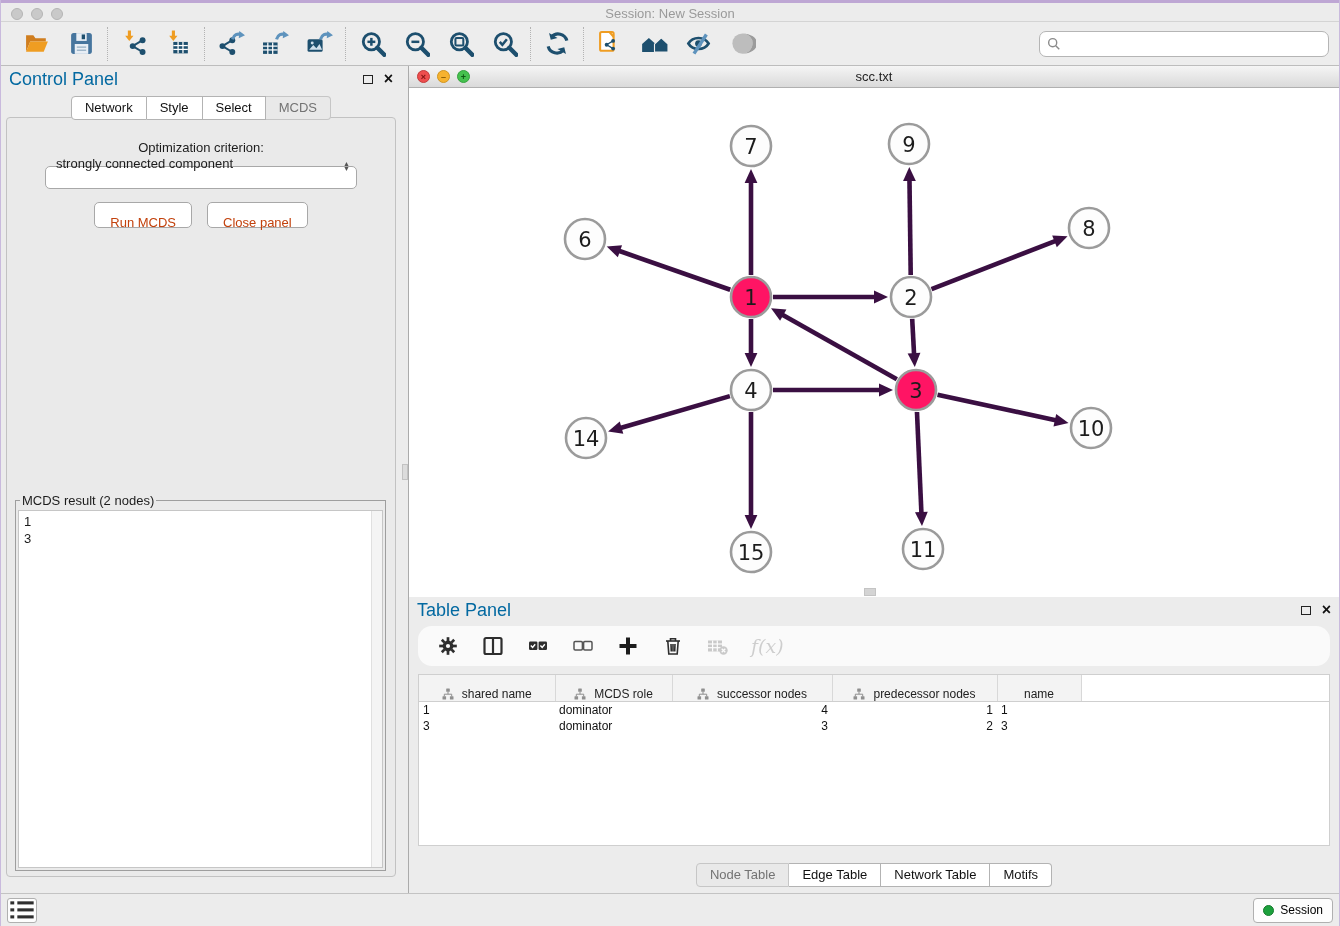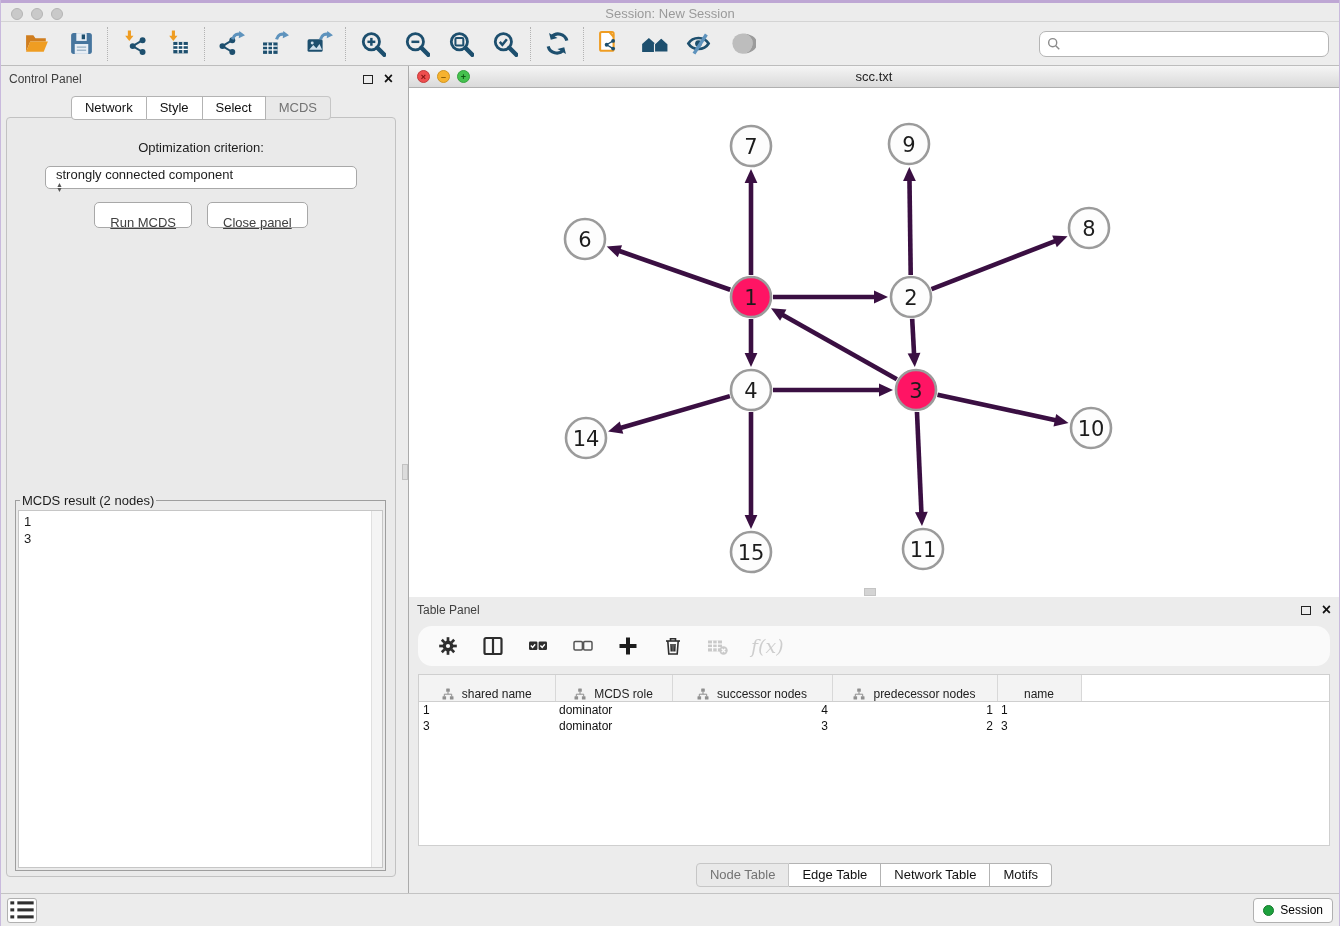--- a/index.html
+++ b/index.html
@@ -26,39 +26,39 @@
   .search-wrap { margin-left:auto; }
   .search-box { width:290px; height:26px; background:#fff; border:1px solid #b5b5b5; border-radius:7px;
     display:flex; align-items:center; padding:0 7px; gap:5px; }
   .search-box input { border:none; outline:none; flex:1; font-size:13px; background:transparent; }
   .search-box svg { width:14px; height:14px; }
   
   .content { display:flex; height:827px; }
   
   .control-panel { width:400px; position:relative; background:#ececec; }
   .panel-head { height:26px; display:flex; align-items:center; padding:0 8px; }
-  .panel-head .ttl { font-size:12px; color:#404040; }
+  .panel-head .ttl { font-size:18px; color:#0369a1; }
   .panel-head .spacer { flex:1; }
   .float-icon { width:10px; height:9px; border:1.6px solid #222; display:inline-block; margin-right:11px; }
   .close-icon { font-size:16px; font-weight:bold; color:#111; line-height:10px; }
   .cp-tabs { position:absolute; top:30px; left:0; right:0; display:flex; justify-content:center; z-index:2; }
   .tab { font-size:13px; padding:3px 13px 4px; background:#fff; border:1px solid #b3b3b3; border-left:none; color:#111; cursor:pointer; }
   .tab:first-child { border-left:1px solid #b3b3b3; border-radius:4px 0 0 4px; }
   .tab:last-child { border-radius:0 4px 4px 0; }
   .tab.selected { background:#e9e9e9; color:#737373; border-color:#c6c6c6; }
   .cp-body { position:absolute; top:51px; left:5px; right:5px; bottom:16px;
     border:1px solid #c2c2c2; border-radius:4px; background:#eaeaea; }
   .crit-label { margin-top:22px; text-align:center; font-size:13px; }
   .crit-select { margin:11px auto 0; width:312px; height:23px; background:#fff; border:1px solid #a8a8a8;
-    border-radius:5px; display:flex; align-items:flex-start; padding:0 6px 17px 10px; font-size:13px; cursor:pointer;flex-direction:column; }
+    border-radius:5px; display:flex; align-items:flex-end; padding:0 6px 17px 10px; font-size:13px; cursor:pointer; }
   .crit-select .val { flex:1; }
   .chevrons { display:flex; flex-direction:column; font-size:7px; color:#555; line-height:5px; }
   .btn-row { margin-top:13px; display:flex; justify-content:center; gap:15px; }
   .push-btn { font-size:13px; height:23px; padding:12px 15px; background:#fff; border:1px solid #a8a8a8;
-    border-radius:5px; cursor:pointer; color:#404040; font-family:inherit;text-decoration:underline; }
+    border-radius:5px; cursor:pointer; color:#c2410c; font-family:inherit; }
   fieldset.result { position:absolute; left:8px; right:9px; top:375px; bottom:5px;
     border:1px solid #9e9e9e; padding:2px; }
   fieldset.result legend { font-size:13px; padding:0 2px; margin-left:2px; }
   .result-area { width:100%; height:100%; background:#fff; border:1px solid #c6c6c6; position:relative;
     font-size:13px; padding:2px 14px 2px 5px; line-height:17px; }
   .result-scroll { position:absolute; right:0; top:0; bottom:0; width:11px; background:#f4f4f4; border-left:1px solid #e0e0e0; }
   
   .v-splitter { width:8px; background:#ececec; border-right:1px solid #ababab; position:relative; }
   .v-splitter .handle { position:absolute; top:398px; left:1px; width:6px; height:16px; background:#dcdcdc; border:1px solid #c2c2c2; }
   .h-splitter { height:5px; background:#fff; position:relative; }

